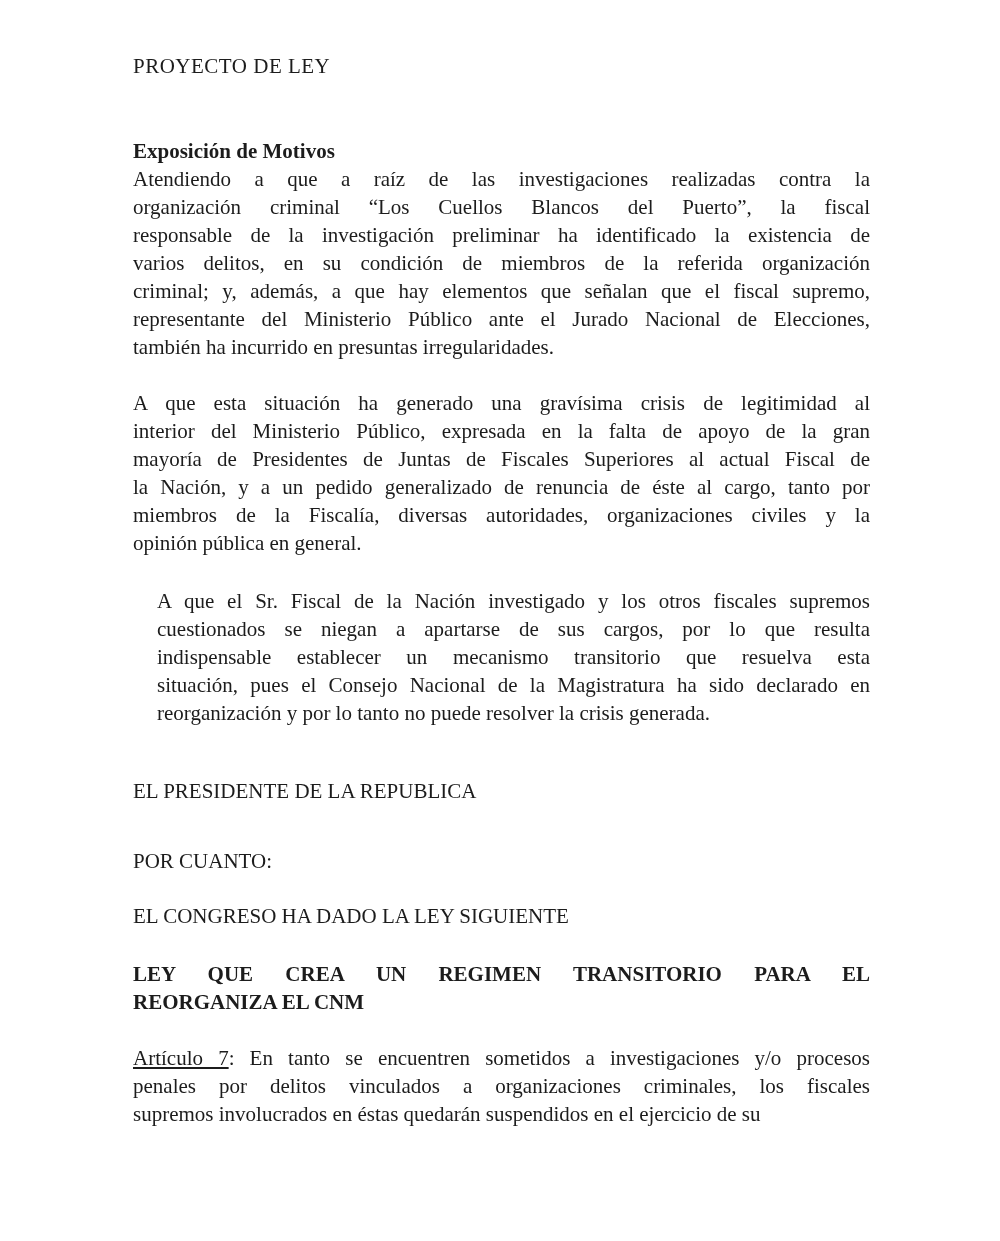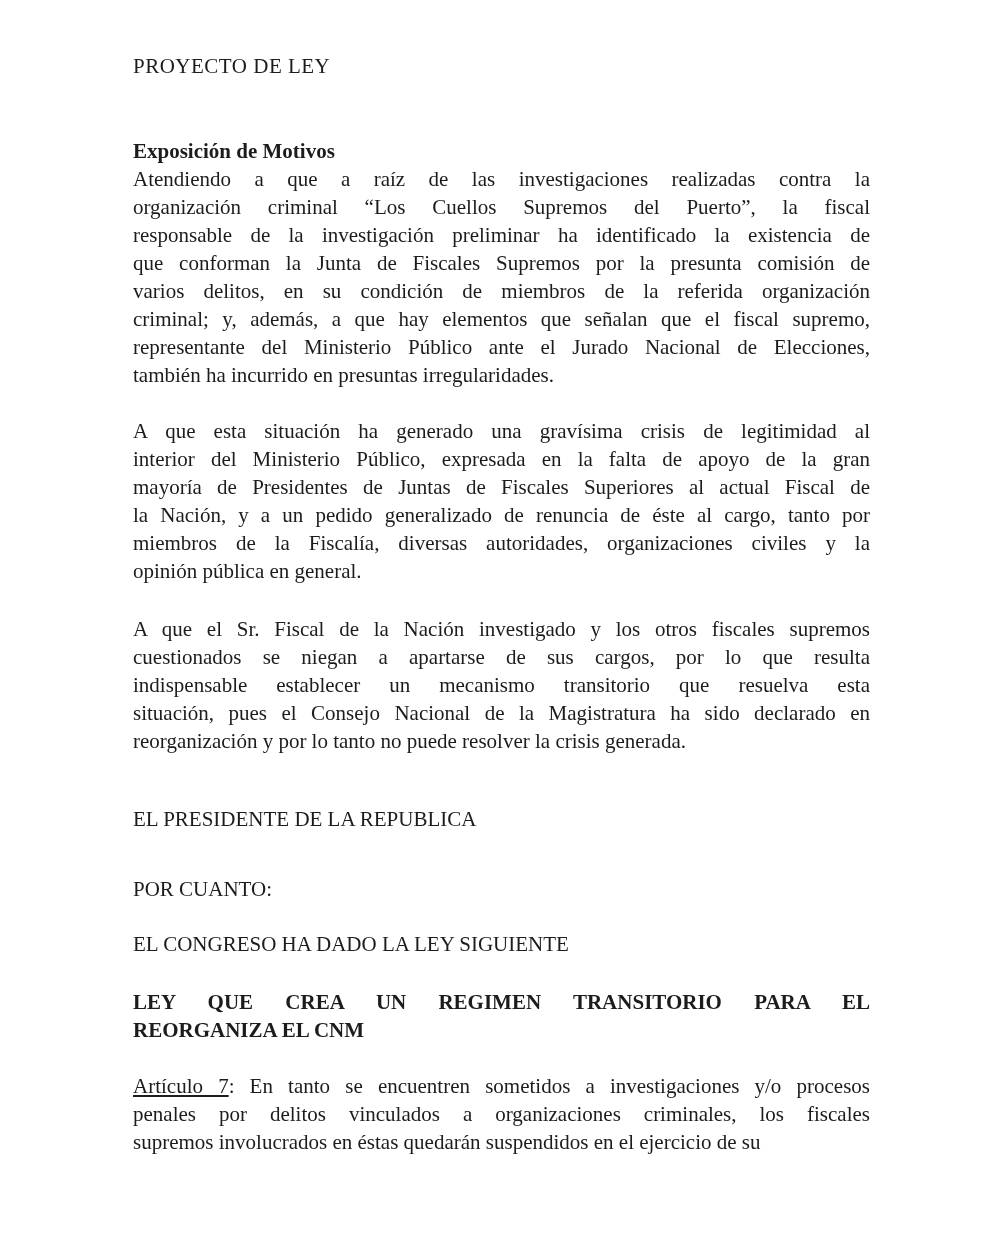--- a/index.html
+++ b/index.html
@@ -39,42 +39,41 @@
   }
   
   .lline {
     text-align: left;
     text-align-last: left;
     white-space: nowrap;
     overflow: hidden;
   }
   .para-1 { }
   .para-2 { margin-top: 28px; }
-  .para-3 { margin-top: 30px; }
+  .para-3 { margin-top: 30px; margin-left: 24px; }
   .preamble-1 { margin-top: 50px; }
   .preamble-2 { margin-top: 42px; }
   .preamble-3 { margin-top: 27px; text-align: center; }
   .law-title { margin-top: 30px; font-weight: bold; }
   .article-1 { margin-top: 28px; }
   .ul { text-decoration: underline; text-underline-offset: 2px; }
 </style>
 </head>
 <body>
 
 <div class="page">
 
   <div class="doc-title">PROYECTO DE LEY</div>
 
   <div class="section-heading">Exposición de Motivos</div>
 
   <div class="para-1">
     <div class="jline">Atendiendo a que a raíz de las investigaciones realizadas contra la</div>
-    <div class="jline">organización criminal “Los Cuellos Supremos del Puerto”, la fiscal</div>
+    <div class="jline">organización criminal “Los Cuellos Blancos del Puerto”, la fiscal</div>
     <div class="jline">responsable de la investigación preliminar ha identificado la existencia de</div>
-    <div class="jline">que conforman la Junta de Fiscales Supremos por la presunta comisión de</div>
     <div class="jline">varios delitos, en su condición de miembros de la referida organización</div>
     <div class="jline">criminal; y, además, a que hay elementos que señalan que el fiscal supremo,</div>
     <div class="jline">representante del Ministerio Público ante el Jurado Nacional de Elecciones,</div>
     <div class="lline">también ha incurrido en presuntas irregularidades.</div>
   </div>
 
   <div class="para-2">
     <div class="jline">A que esta situación ha generado una gravísima crisis de legitimidad al</div>
     <div class="jline">interior del Ministerio Público, expresada en la falta de apoyo de la gran</div>
     <div class="jline">mayoría de Presidentes de Juntas de Fiscales Superiores al actual Fiscal de</div>

